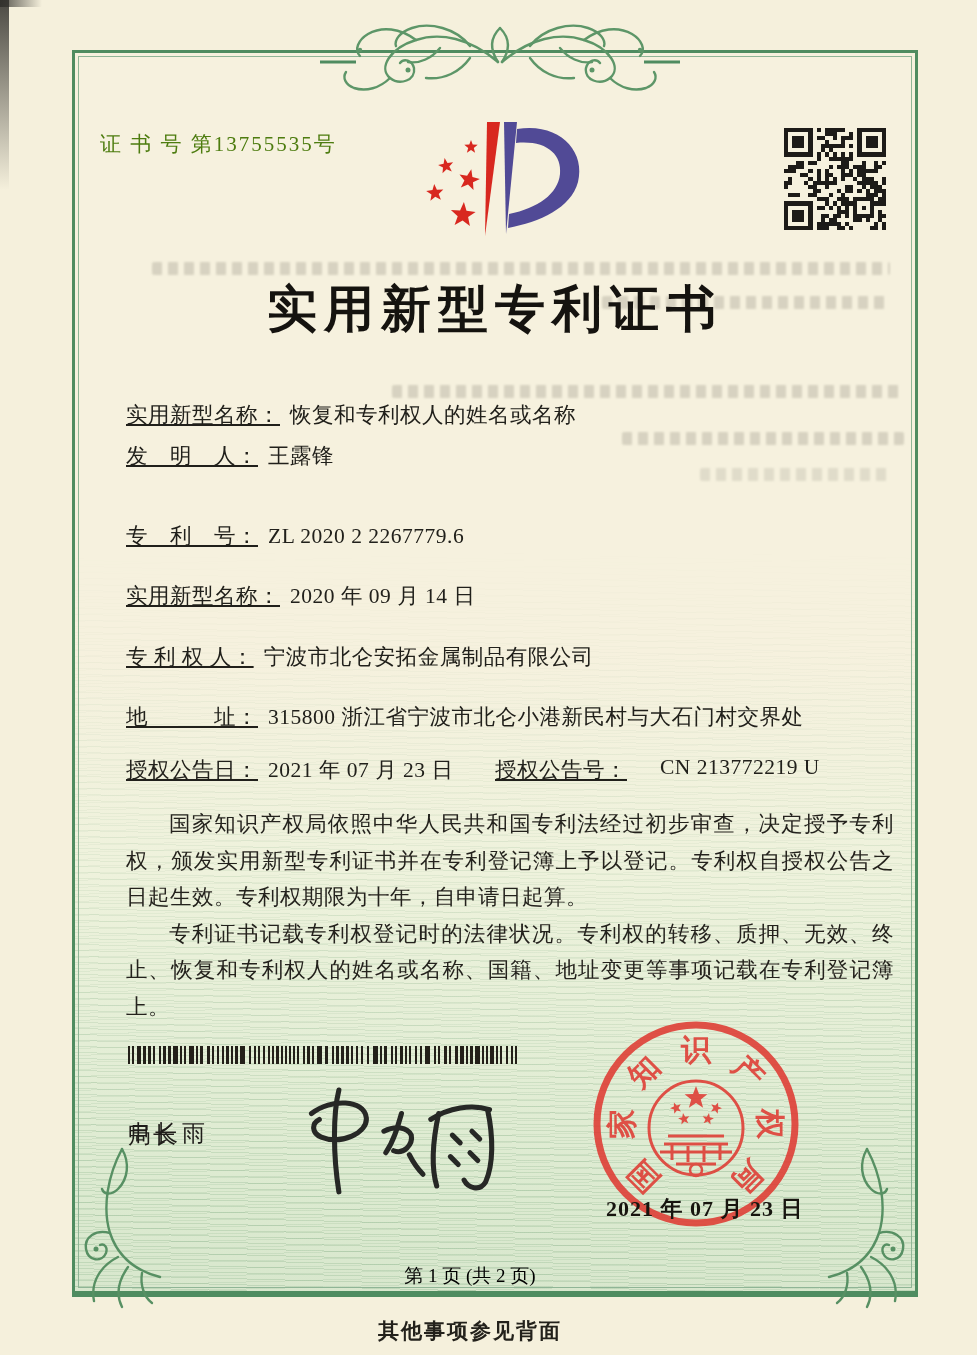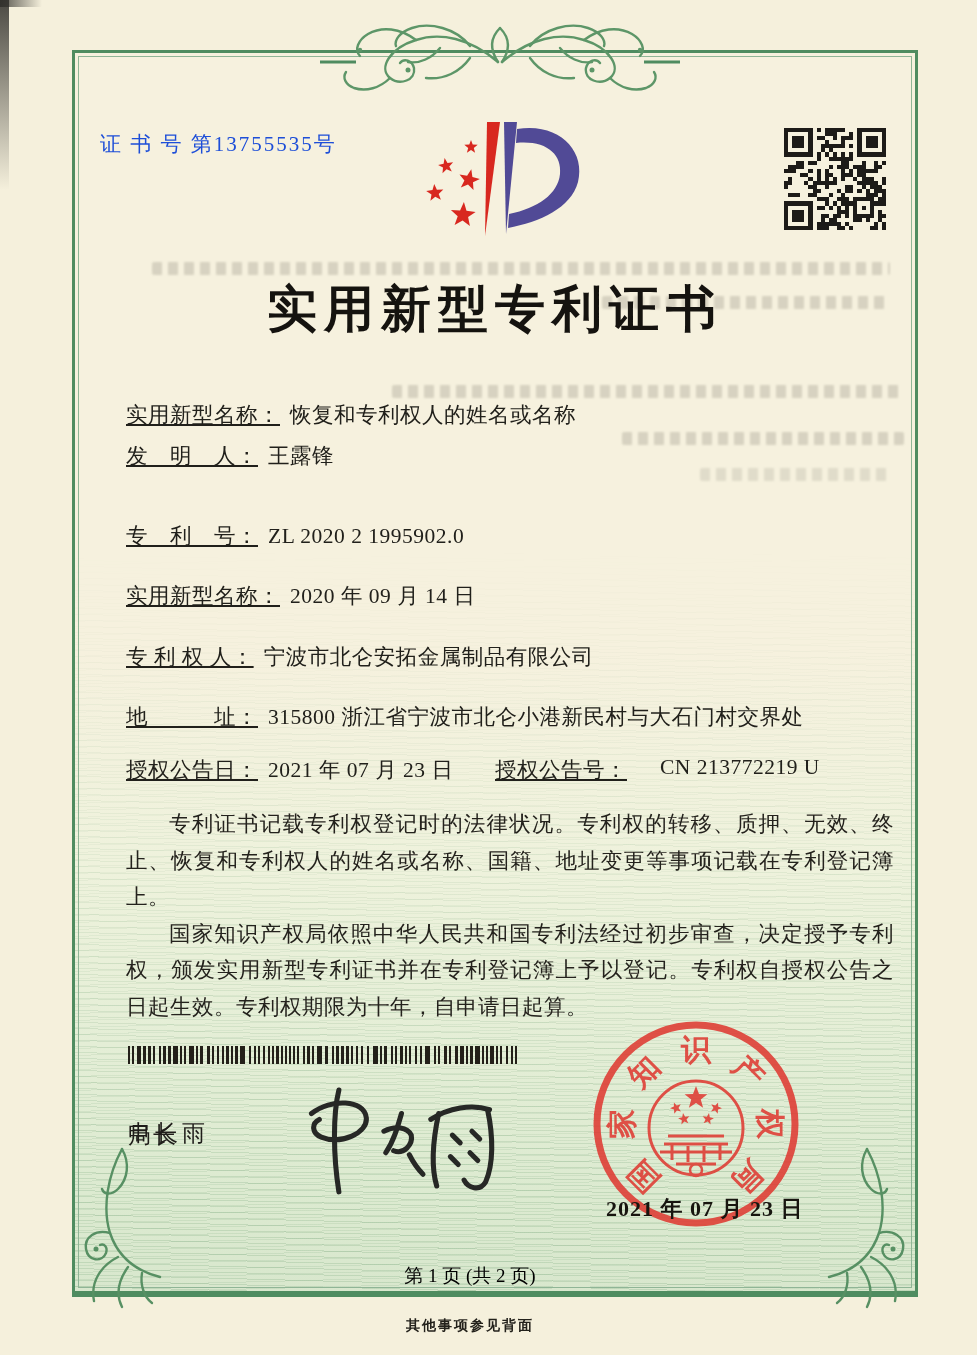--- a/index.html
+++ b/index.html
@@ -34,40 +34,40 @@
     left:72px;top:50px;width:846px;height:1247px;box-sizing:border-box;
     border:3px solid #4f8c60;border-bottom-width:6px;pointer-events:none;
   }
   .frame::after{
     content:"";position:absolute;inset:3px;border:1px solid #8fb596;
   }
   
   .ghost{height:13px;border-radius:2px;opacity:.22;filter:blur(1.3px);
     background:repeating-linear-gradient(90deg,#6c685c 0 10px,transparent 10px 16px);}
   
-  .cert-no{left:100px;top:130px;font-size:21px;letter-spacing:2px;color:#1d4ed8;}
+  .cert-no{left:100px;top:130px;font-size:21px;letter-spacing:2px;color:#4d7c0f;}
   .title{left:0;top:276px;width:990px;text-align:center;font-size:50px;font-weight:bold;
     letter-spacing:7px;color:#15130f;}
   
   .field-row{position:absolute;left:126px;font-size:21.5px;white-space:nowrap;color:#21201b;}
   .field-row .lab{letter-spacing:.5px;text-decoration:underline;}
   .field-row .val{margin-left:10px;letter-spacing:.5px;}
   
   .body-text{left:126px;top:806px;width:768px;font-size:21.5px;line-height:36.5px;
     text-align:justify;color:#24221d;letter-spacing:.5px;}
   .body-text p{margin:0;text-indent:2em;}
   
   .barcode{left:128px;top:1046px;}
   .signer-title{left:128px;top:1120px;font-size:23px;letter-spacing:2px;}
   .signer-name{left:128px;top:1118px;font-size:23px;letter-spacing:4px;}
   .signature{left:288px;top:1080px;}
   .seal{left:590px;top:1018px;}
   .seal-date{left:606px;top:1194px;font-size:22px;font-weight:600;letter-spacing:1px;color:#17150f;}
   .page-num{left:330px;top:1263px;width:280px;text-align:center;font-size:19px;color:#000000;}
-  .back-note{left:330px;top:1317px;width:280px;text-align:center;font-size:14px;
+  .back-note{left:330px;top:1317px;width:280px;text-align:center;font-size:21px;
     font-weight:600;letter-spacing:2px;color:#23211b;}
   svg{display:block;}
 </style>
 </head>
 <body>
 
 <div class="abs interior">
     <div class="waves"></div>
   </div>
 <div class="abs frame"></div>
@@ -458,40 +458,40 @@
 
 <div class="abs title">实用新型专利证书</div>
 
 <div class="abs field-row" style="top:400px">
   <span class="lab">实用新型名称：</span><span class="val">恢复和专利权人的姓名或名称</span>
 </div>
 <div class="abs field-row" style="top:441px">
   <span class="lab">发　明　人：</span><span class="val">王露锋</span>
 </div>
 <div class="abs field-row" style="top:521px">
-  <span class="lab">专　利　号：</span><span class="val">ZL 2020 2 1995902.0</span>
+  <span class="lab">专　利　号：</span><span class="val">ZL 2020 2 2267779.6</span>
 </div>
 <div class="abs field-row" style="top:581px">
   <span class="lab">实用新型名称：</span><span class="val">2020 年 09 月 14 日</span>
 </div>
 <div class="abs field-row" style="top:642px">
   <span class="lab">专 利 权 人：</span><span class="val">宁波市北仑安拓金属制品有限公司</span>
 </div>
 <div class="abs field-row" style="top:702px">
   <span class="lab">地　　　址：</span><span class="val">315800  浙江省宁波市北仑小港新民村与大石门村交界处</span>
 </div>
 <div class="abs field-row" style="top:755px">
   <span class="lab">授权公告日：</span><span class="val">2021 年 07 月 23 日</span>
   <span class="lab" style="position:absolute;left:369px">授权公告号：</span>
   <span class="val" style="position:absolute;left:524px">CN 213772219 U</span>
 </div>
 
 <div class="abs body-text">
+  <p>国家知识产权局依照中华人民共和国专利法经过初步审查，决定授予专利权，颁发实用新型专利证书并在专利登记簿上予以登记。专利权自授权公告之日起生效。专利权期限为十年，自申请日起算。</p>
   <p>专利证书记载专利权登记时的法律状况。专利权的转移、质押、无效、终止、恢复和专利权人的姓名或名称、国籍、地址变更等事项记载在专利登记簿上。</p>
-  <p>国家知识产权局依照中华人民共和国专利法经过初步审查，决定授予专利权，颁发实用新型专利证书并在专利登记簿上予以登记。专利权自授权公告之日起生效。专利权期限为十年，自申请日起算。</p>
 </div>
 
 <svg class="abs barcode" width="394" height="18" viewBox="0 0 394 18">
   <g id="barcode-bars" fill="#232019">
       <rect x="0" y="0" width="2" height="18"></rect>
       <rect x="4" y="0" width="2" height="18"></rect>
       <rect x="9" y="0" width="4" height="18"></rect>
       <rect x="15" y="0" width="3" height="18"></rect>
       <rect x="20" y="0" width="3" height="18"></rect>
       <rect x="25" y="0" width="2" height="18"></rect>

